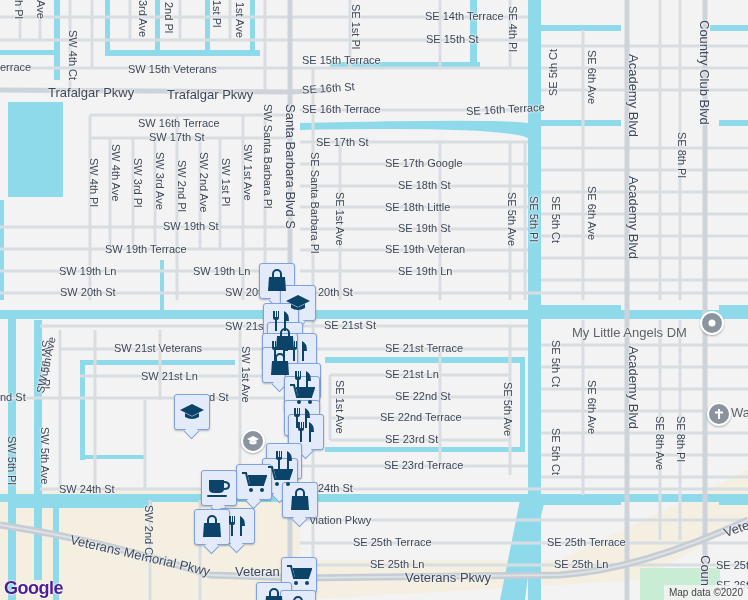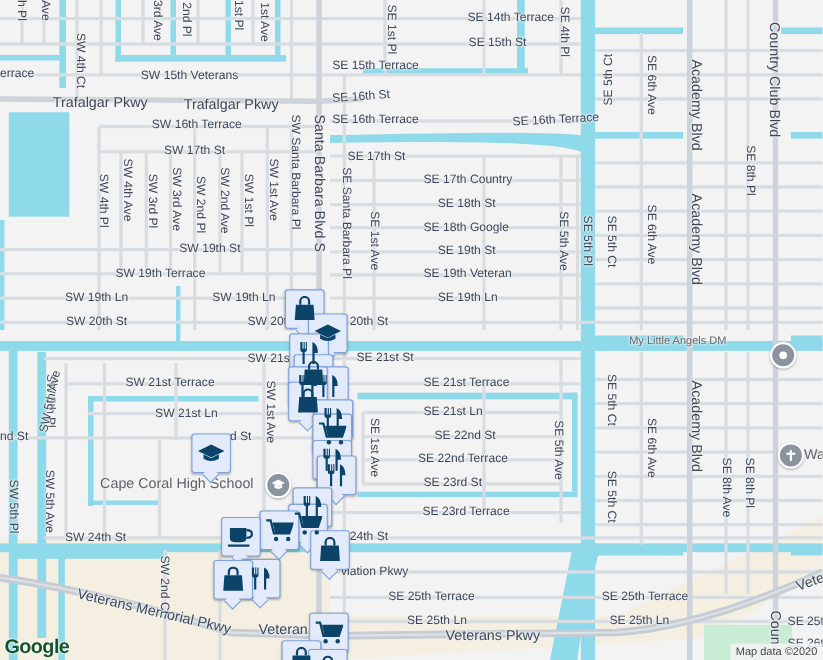--- a/index.html
+++ b/index.html
@@ -7,21 +7,21 @@
   #map { position:relative; width:748px; height:600px; overflow:hidden; background:#f4f3f3; }
   #map svg.base { position:absolute; left:0; top:0; }
   .lbl { position:absolute; white-space:nowrap; font-size:11px; color:#3c4858; text-shadow: 0 0 2px #f4f3f3, 0 0 2px #f4f3f3, 0 0 3px #f4f3f3; line-height:1; }
   .lbl.big { font-size:13px; color:#3c4858; }
   .lbl.v { transform-origin: 0 0; transform: rotate(90deg); }
   .lbl.poi { font-size:12px; color:#5f6368; }
   .marker { position:absolute; width:34px; height:34px; background:#e3ebfb; border:1px solid #7fa2dc; border-radius:3px; box-shadow:0 1px 2px rgba(0,0,0,.25); display:flex; align-items:center; justify-content:center; }
   .marker::after { content:""; position:absolute; left:11px; bottom:-8px; width:10px; height:10px; background:#e3ebfb; border-right:1px solid #7fa2dc; border-bottom:1px solid #7fa2dc; transform:rotate(45deg); }
   .marker svg { position:relative; z-index:1; }
   .poi-pin { position:absolute; width:20px; height:20px; border-radius:50%; background:#8a939e; border:2px solid #fff; box-shadow:0 1px 2px rgba(0,0,0,.3); display:flex; align-items:center; justify-content:center; }
-  .google { position:absolute; left:4px; top:578px; font-size:18px; font-weight:bold; color:#14532d; letter-spacing:-0.5px; text-shadow:0 0 2px #fff, 0 0 2px #fff; }
+  .google { position:absolute; left:4px; top:578px; font-size:18px; font-weight:bold; color:#4c1d95; letter-spacing:-0.5px; text-shadow:0 0 2px #fff, 0 0 2px #fff; }
   .attrib { position:absolute; right:0; bottom:0; background:rgba(245,245,245,.85); font-size:10px; color:#444; padding:2px 5px; }
 </style>
 </head>
 <body>
 
 <div id="map">
   <svg class="base" width="748" height="600" viewBox="0 0 748 600">
 
     <path d="M0 490 L210 490 L270 470 L300 500 L300 600 L0 600 Z" fill="#f3ecd9" opacity="0.7"></path>
     <path d="M300 560 L560 560 L748 470 L748 520 L640 580 L300 600 Z" fill="#f3ecd9" opacity="0.7"></path>
@@ -177,41 +177,41 @@
   </svg>
 
   <div class="lbl" style="left:425px;top:11px">SE 14th Terrace</div>
   <div class="lbl" style="left:426px;top:34px">SE 15th St</div>
   <div class="lbl" style="left:0px;top:62px">errace</div>
   <div class="lbl" style="left:128px;top:64px">SW 15th Veterans</div>
   <div class="lbl" style="left:302px;top:55px">SE 15th Terrace</div>
   <div class="lbl big" style="left:48px;top:86px">Trafalgar Pkwy</div>
   <div class="lbl big" style="left:167px;top:88px">Trafalgar Pkwy</div>
   <div class="lbl" style="left:302px;top:83px;transform:rotate(-4deg)">SE 16th St</div>
-  <div class="lbl" style="left:138px;top:108px">SW 16th Terrace</div>
+  <div class="lbl" style="left:138px;top:118px">SW 16th Terrace</div>
   <div class="lbl" style="left:302px;top:104px">SE 16th Terrace</div>
   <div class="lbl" style="left:466px;top:104px;transform:rotate(-3deg)">SE 16th Terrace</div>
   <div class="lbl" style="left:149px;top:132px">SW 17th St</div>
   <div class="lbl" style="left:316px;top:137px">SE 17th St</div>
-  <div class="lbl" style="left:385px;top:158px">SE 17th Country</div>
+  <div class="lbl" style="left:385px;top:158px">SE 17th Google</div>
   <div class="lbl" style="left:398px;top:180px">SE 18th St</div>
-  <div class="lbl" style="left:385px;top:202px">SE 18th Google</div>
+  <div class="lbl" style="left:385px;top:202px">SE 18th Little</div>
   <div class="lbl" style="left:163px;top:221px">SW 19th St</div>
   <div class="lbl" style="left:398px;top:223px">SE 19th St</div>
   <div class="lbl" style="left:105px;top:244px">SW 19th Terrace</div>
   <div class="lbl" style="left:385px;top:244px">SE 19th Veteran</div>
   <div class="lbl" style="left:59px;top:266px">SW 19th Ln</div>
   <div class="lbl" style="left:193px;top:266px">SW 19th Ln</div>
   <div class="lbl" style="left:398px;top:266px">SE 19th Ln</div>
   <div class="lbl" style="left:60px;top:287px">SW 20th St</div>
   <div class="lbl" style="left:225px;top:287px">SW 20t</div>
   <div class="lbl" style="left:318px;top:287px">20th St</div>
   <div class="lbl" style="left:225px;top:321px">SW 21s</div>
   <div class="lbl" style="left:324px;top:320px">SE 21st St</div>
-  <div class="lbl" style="left:114px;top:343px">SW 21st Terrace</div>
+  <div class="lbl" style="left:114px;top:343px">SW 21st Veterans</div>
   <div class="lbl" style="left:385px;top:343px">SE 21st Terrace</div>
   <div class="lbl" style="left:141px;top:371px">SW 21st Ln</div>
   <div class="lbl" style="left:385px;top:369px">SE 21st Ln</div>
   <div class="lbl" style="left:0px;top:392px">nd St</div>
   <div class="lbl" style="left:209px;top:392px">d St</div>
   <div class="lbl" style="left:395px;top:391px">SE 22nd St</div>
   <div class="lbl" style="left:380px;top:412px">SE 22nd Terrace</div>
   <div class="lbl" style="left:385px;top:434px">SE 23rd St</div>
   <div class="lbl" style="left:384px;top:460px">SE 23rd Terrace</div>
   <div class="lbl" style="left:59px;top:484px">SW 24th St</div>
@@ -268,27 +268,26 @@
   <div class="lbl v" style="left:597px;top:380px">SE 6th Ave</div>
   <div class="lbl v big" style="left:640px;top:346px">Academy Blvd</div>
   <div class="lbl v" style="left:17px;top:436px">SW 5th Pl</div>
   <div class="lbl v" style="left:50px;top:427px">SW 5th Ave</div>
   <div class="lbl v" style="left:561px;top:428px">SE 5th Ct</div>
   <div class="lbl v" style="left:665px;top:416px">SE 8th Ave</div>
   <div class="lbl v" style="left:686px;top:416px">SE 8th Pl</div>
   <div class="lbl v" style="left:154px;top:505px">SW 2nd Ct</div>
   <div class="lbl v big" style="left:712px;top:555px">Coun</div>
 
-  <div class="lbl poi" style="left:572px;top:306px;font-size:10px">My Little Angels DM</div>
+  <div class="lbl poi" style="left:572px;top:326px;font-size:13px">My Little Angels DM</div>
   <div class="poi-pin" style="left:700px;top:311px">
     <svg width="10" height="10" viewBox="0 0 10 10">
         <circle cx="5" cy="5" r="3.5" fill="#fff"></circle>
       </svg>
   </div>
-  <div class="lbl poi" style="left:91px;top:433px;font-size:13px">Cape Coral High School</div>
   <div class="poi-pin" style="left:241px;top:429px">
     <svg width="14" height="12" viewBox="0 0 14 12">
         <path d="M7 1 L13 4 L7 7 L1 4 Z" fill="#fff"></path>
         <path d="M3.5 5.5 L3.5 8.5 Q7 10.5 10.5 8.5 L10.5 5.5 L7 7.3 Z" fill="#fff"></path>
       </svg>
   </div>
   <div class="poi-pin" style="left:707px;top:402px">
     <svg width="12" height="12" viewBox="0 0 12 12">
         <rect x="5" y="1" width="2" height="10" fill="#fff"></rect>
         <rect x="2" y="3.5" width="8" height="2" fill="#fff"></rect>

